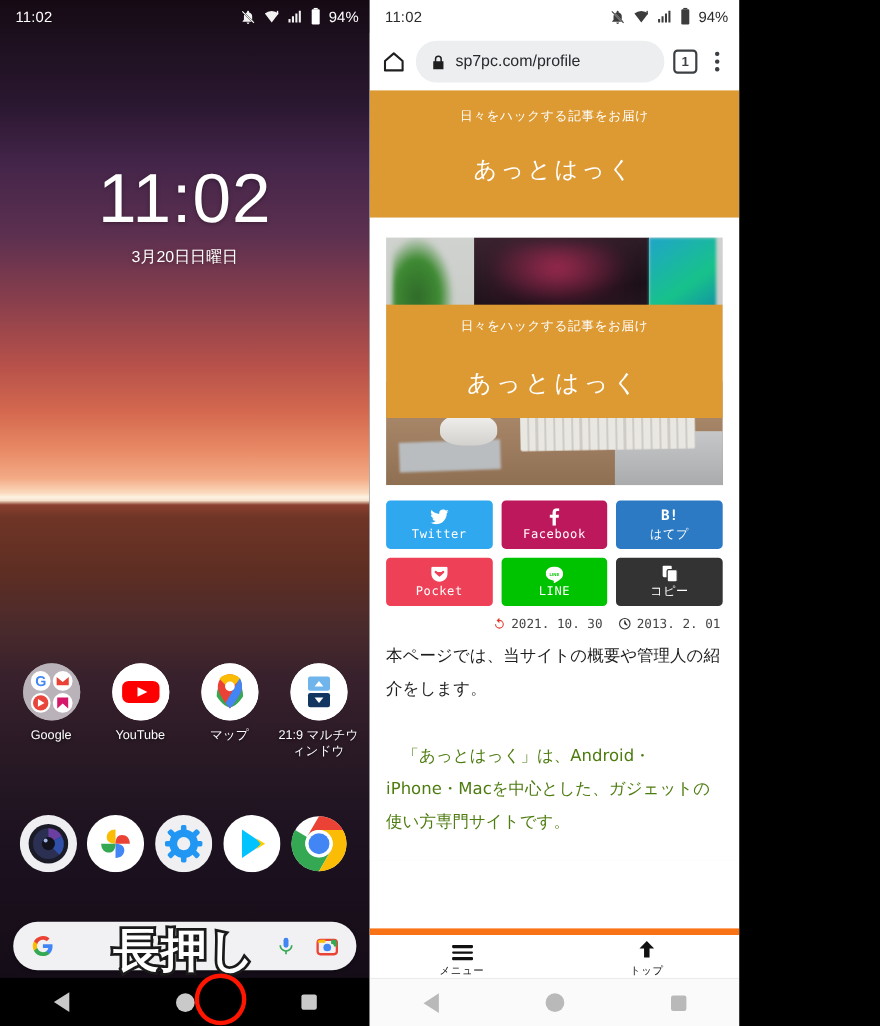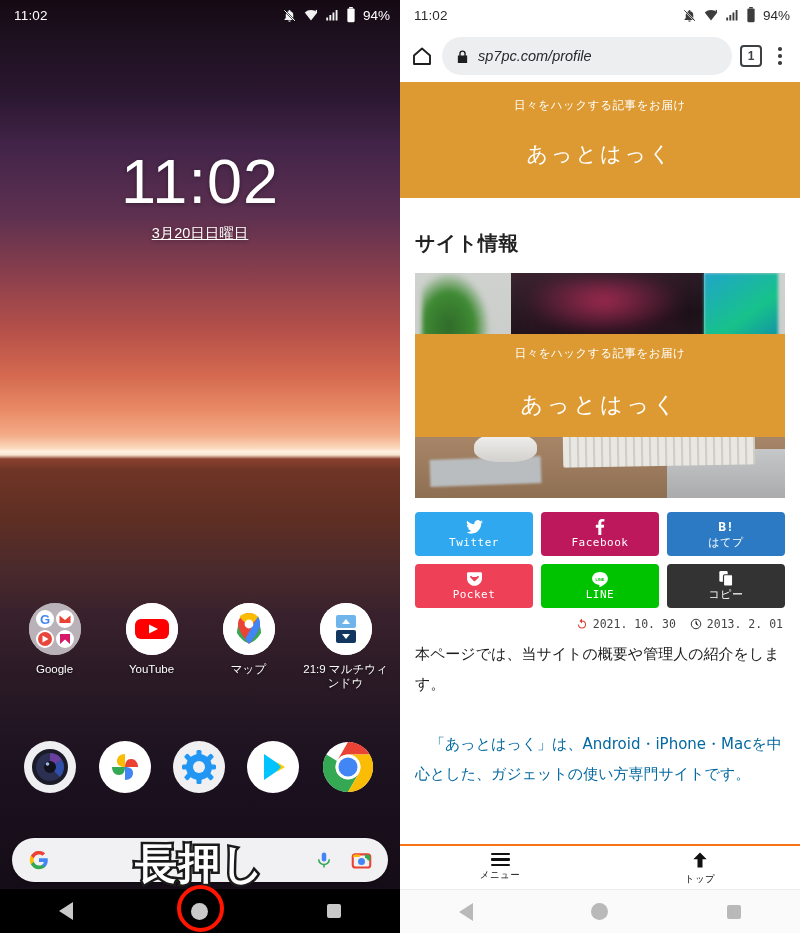--- a/index.html
+++ b/index.html
@@ -3,21 +3,21 @@
 <meta charset="utf-8">
 <style>
   * { margin:0; padding:0; box-sizing:border-box; }
   html,body { width:800px; height:933px; overflow:hidden; }
   body {
     font-family:"Liberation Sans","DejaVu Sans",sans-serif;
     background:#000; display:flex;
   }
 
   
-  .pane { width:400px; height:933px; position:relative; overflow:hidden; }
+  .pane { width:336px; height:933px; position:relative; overflow:hidden; }
   .pane-left  { background:#120910; }
   .pane-right { background:#fff; }
 
   
   .statusbar {
     height:30px; display:flex; align-items:center;
     padding:0 10px 0 14px; font-size:13.5px; position:relative; z-index:40;
   }
   .statusbar .sb-time { letter-spacing:.2px; }
   .statusbar .sb-right { margin-left:auto; display:flex; align-items:center; gap:6px; }
@@ -56,21 +56,21 @@
   }
 
   
   .lock-clock {
     position:absolute; top:150px; left:0; right:0; text-align:center;
     color:#fff; text-shadow:0 1px 4px rgba(0,0,0,.35);
   }
   .lock-clock .time {
     font-size:63px; font-weight:300; line-height:1; letter-spacing:1px;
   }
-  .lock-clock .date { font-size:14.5px; margin-top:11px; font-weight:400;text-decoration:underline; }
+  .lock-clock .date { font-size:14.5px; margin-top:11px; font-weight:400; }
 
   
   .app-row {
     position:absolute; left:0; right:0;
     display:flex; justify-content:space-around; padding:0 6px;
   }
   .app-row.row1 { top:603px; }
   .app-cell { width:88px; text-align:center; }
   .app-icon {
     width:52px; height:52px; margin:0 auto; position:relative;
@@ -132,21 +132,20 @@
     height:52px; background:#fff; display:flex; align-items:center;
     padding:0 10px; gap:8px;
   }
   .omnibox {
     flex:1; height:38px; background:#eceef0; border-radius:19px;
     display:flex; align-items:center; padding:0 14px; gap:9px; min-width:0;
   }
   .omnibox-url {
     font-size:14.5px; color:#27292c; white-space:nowrap; overflow:hidden;
     text-overflow:ellipsis;
-    font-style:italic;
   }
   .tab-count {
     width:22px; height:22px; border:2px solid #3c4043; border-radius:4px;
     display:flex; align-items:center; justify-content:center;
     font-size:12px; font-weight:700; color:#3c4043;
   }
   .kebab { width:20px; display:flex; flex-direction:column; align-items:center; gap:3.5px; }
   .kebab i { width:3.6px; height:3.6px; border-radius:50%; background:#3c4043; display:block; }
 
   .web { position:absolute; top:82px; bottom:89px; left:0; right:0; overflow:hidden; background:#fff; }
@@ -241,30 +240,30 @@
 
   p.lede {
     font-size:15px; line-height:2.0; color:#1d1d1d; padding:4px 0 16px;
   }
 
   h2.sec-head {
     background:#dd9a33; color:#fff; font-size:17px; font-weight:700;
     padding:11px 14px; letter-spacing:1px; margin:4px 0 0;
   }
   p.sec-body {
-    font-size:15px; line-height:2.0; color:#0369a1; padding:14px 0 0;
+    font-size:15px; line-height:2.0; color:#4d7c0f; padding:14px 0 0;
     text-indent:1em;
     font-family:"DejaVu Sans","Liberation Sans",sans-serif;
   }
 
   
   .site-nav {
     position:absolute; bottom:44px; left:0; right:0; height:45px;
-    background:#fff; border-top:2px solid #f97316;
-    display:flex; align-items:center;
+    background:#fff; border-top:6px solid #f97316;
+    display:flex; align-items:flex-end;
   }
   .site-nav-item {
     flex:1; display:flex; flex-direction:column; align-items:center; gap:3px;
     color:#111;
   }
   .site-nav-item .snl { font-size:9.5px; letter-spacing:.5px; }
   .hamb { width:19px; display:flex; flex-direction:column; gap:3px; }
   .hamb i { display:block; height:2.6px; background:#111; border-radius:1px; }
 </style>
 </head>
@@ -511,21 +510,20 @@
   <div class="web">
 
     <div class="site-hero">
       <div class="tagline">日々をハックする記事をお届け</div>
       <div class="sitename">あっとはっく</div>
     </div>
 
     <div class="page-body">
       <div class="content-card">
 
-        <h1 class="page-title">サイト情報</h1>
 
         <div class="eyecatch">
           <div class="ec-plant"></div>
           <div class="ec-monitor"></div>
           <div class="ec-screen-glow"></div>
           <div class="ec-tv"></div>
           <div class="ec-desk"></div>
           <div class="ec-laptop"></div>
           <div class="ec-kbd"></div>
           <div class="ec-pad"></div>

